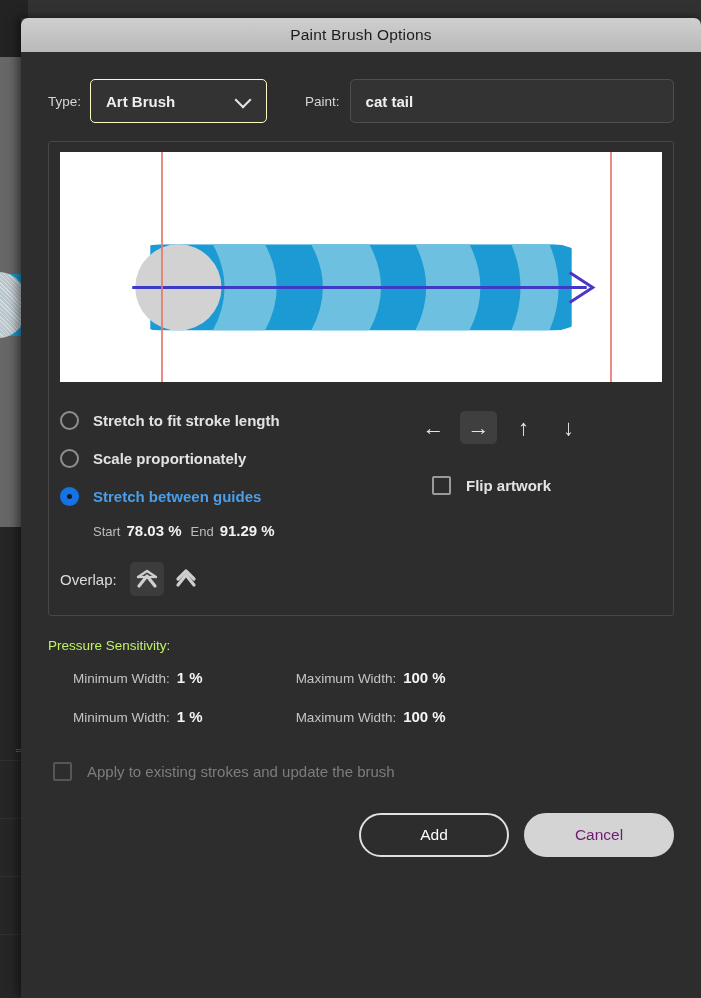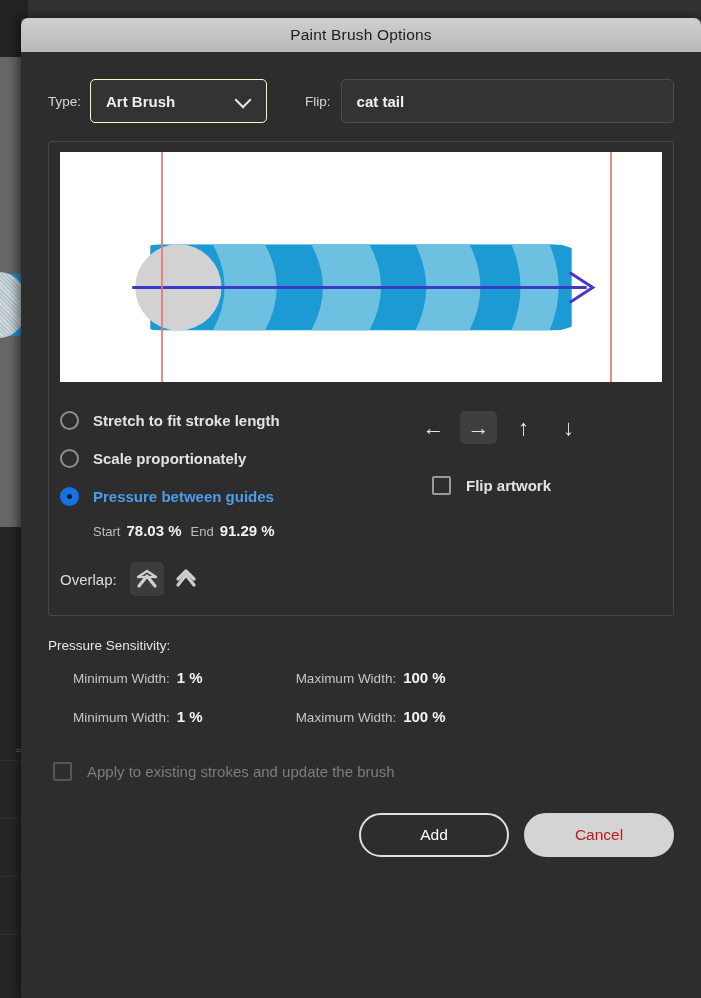--- a/index.html
+++ b/index.html
@@ -289,21 +289,21 @@
   .checkbox.dim { border-color: #565656; }
   .flip-label {
     color: #e3e3e3;
     font-size: 15px;
     font-weight: bold;
   }
 
   
   .sens-block { margin-top: 22px; }
   .sens-title {
-    color: #e5e5e5;
+    color: #bef264;
     font-size: 13.5px;
     margin-bottom: 16px;
   }
   .sens-row {
     display: flex;
     align-items: baseline;
     padding-left: 25px;
   }
   .sens-item { display: flex; align-items: baseline; }
   .sens-item.right { margin-left: 93px; }
@@ -348,21 +348,21 @@
   .btn-secondary {
     width: 150px;
     background: #2d2d2d;
     border: 2px solid #e0e0e0;
     color: #ffffff;
   }
   .btn-primary {
     width: 150px;
     background: #d4d4d4;
     border: 2px solid #d4d4d4;
-    color: #b91c1c;
+    color: #701a75;
     margin-left: 15px;
   }
   .cursor-arrow {
     position: absolute;
     left: 508px; top: 17px;
     width: 0; height: 0;
     pointer-events: none;
   }
 </style>
 </head>
@@ -390,21 +390,21 @@
   <div id="dialog-body">
 
     <div class="top-row">
       <span class="field-label type-label">Type:</span>
 
       <div class="select-box">
         <span>Art Brush</span>
         <span class="chevron-down"></span>
       </div>
 
-      <span class="field-label name-label">Flip:</span>
+      <span class="field-label name-label">Paint:</span>
       <input class="name-input" type="text" value="cat tail" placeholder="Brush name" style="">
     </div>
 
     <div class="group-box">
 
       <div class="preview">
         <svg class="brush-art" viewBox="0 0 600 230" preserveAspectRatio="none">
           <defs>
             <clipPath id="bodyclip">
               <path d="M100,92 L492,92 A43,43 0 0 1 492,178 L100,178 A43,43 0 0 1 100,92 Z"></path>
@@ -437,21 +437,21 @@
             <span class="radio-label">Stretch to fit stroke length</span>
           </div>
 
           <div class="radio-row">
             <span class="radio"></span>
             <span class="radio-label">Scale proportionately</span>
           </div>
 
           <div class="radio-row selected">
             <span class="radio checked"></span>
-            <span class="radio-label">Pressure between guides</span>
+            <span class="radio-label">Stretch between guides</span>
           </div>
 
           <div class="startend-row">
             <span class="se-key">Start</span>
             <span class="se-val">78.03 %</span>
             <span class="se-key">End</span>
             <span class="se-val">91.29 %</span>
           </div>
 
           <div class="overlap-row">

